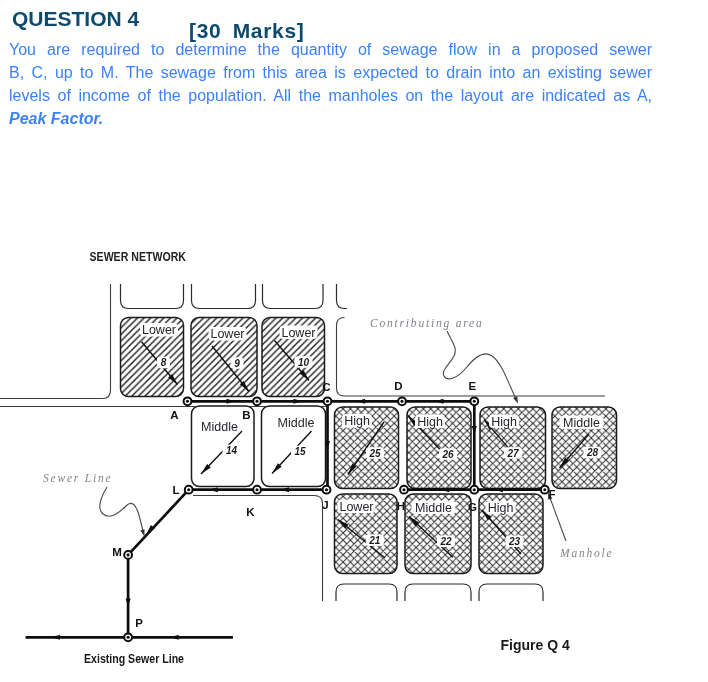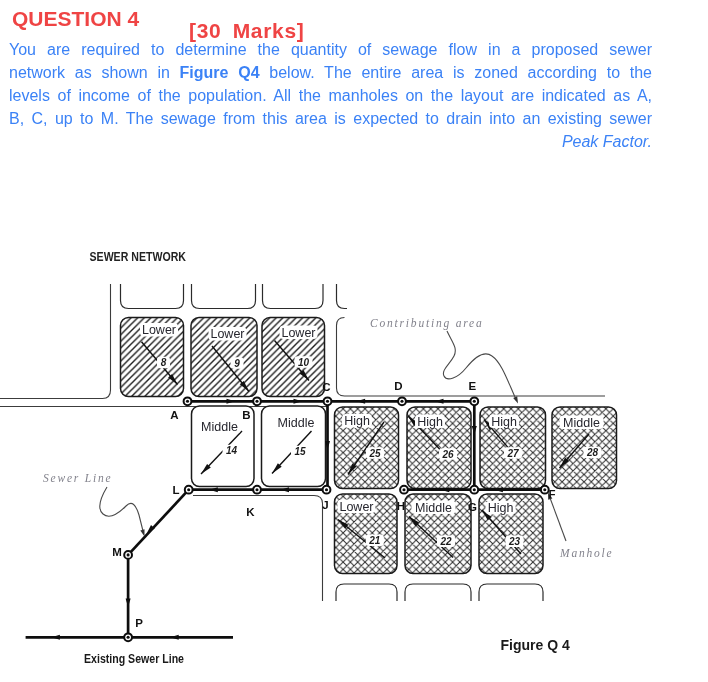--- a/index.html
+++ b/index.html
@@ -1,28 +1,27 @@
 <!DOCTYPE html>
 <html><head><meta charset="utf-8">
 <style>
 html,body{margin:0;padding:0;background:#ffffff;}
 body{width:708px;height:682px;position:relative;font-family:'Liberation Sans',sans-serif;overflow:hidden;}
-.hd{position:absolute;left:12px;top:7.5px;font-size:21px;font-weight:700;color:#ef4444;line-height:21px;white-space:nowrap;}
+.hd{position:absolute;left:12px;top:7.5px;font-size:21px;font-weight:700;color:#0c4a6e;line-height:21px;white-space:nowrap;}
 .hd .mk{position:absolute;left:177px;top:12px;}
 .para{position:absolute;left:9px;top:38px;width:643px;font-size:16px;line-height:23px;color:#3b82f6;}
 .jl{text-align:justify;text-align-last:justify;height:23px;overflow:visible;}
-.ll{text-align:right;height:23px;}
+.ll{text-align:left;height:23px;font-weight:bold;}
 </style></head>
 <body>
 <div class="hd">QUESTION 4<span class="mk"><span style="letter-spacing:0.7px">[30 Marks]</span></span></div>
 <div class="para">
     <div class="jl">You are required to determine the quantity of sewage flow in a proposed sewer</div>
-    <div class="jl">network as shown in <b>Figure Q4</b> below. The entire area is zoned according to the</div>
+    <div class="jl">B, C, up to M. The sewage from this area is expected to drain into an existing sewer</div>
     <div class="jl">levels of income of the population. All the manholes on the layout are indicated as A,</div>
-    <div class="jl">B, C, up to M. The sewage from this area is expected to drain into an existing sewer</div>
     <div class="ll"><i>Peak Factor.</i></div>
   </div>
 <svg width="708" height="442" viewBox="0 240 708 442" style="position:absolute;left:0;top:240px;">
     <defs>
 <pattern id="hh" patternUnits="userSpaceOnUse" width="6.6" height="6.6">
 <path d="M-1.5,8.1 L8.1,-1.5 M-1.5,1.5 L1.5,-1.5 M5.1,8.1 L8.1,5.1" stroke="#1c1c1c" stroke-width="1.35" fill="none"></path>
 </pattern>
 <pattern id="xx" patternUnits="userSpaceOnUse" width="7.3" height="7.3">
 <path d="M-1.5,8.8 L8.8,-1.5 M-1.5,-1.5 L8.8,8.8 M-1.5,1.5 L1.5,-1.5 M5.8,8.8 L8.8,5.8 M5.8,-1.5 L8.8,1.5 M-1.5,5.8 L1.5,8.8" stroke="#2b2b2b" stroke-width="1.0" fill="none"></path>
 </pattern>

